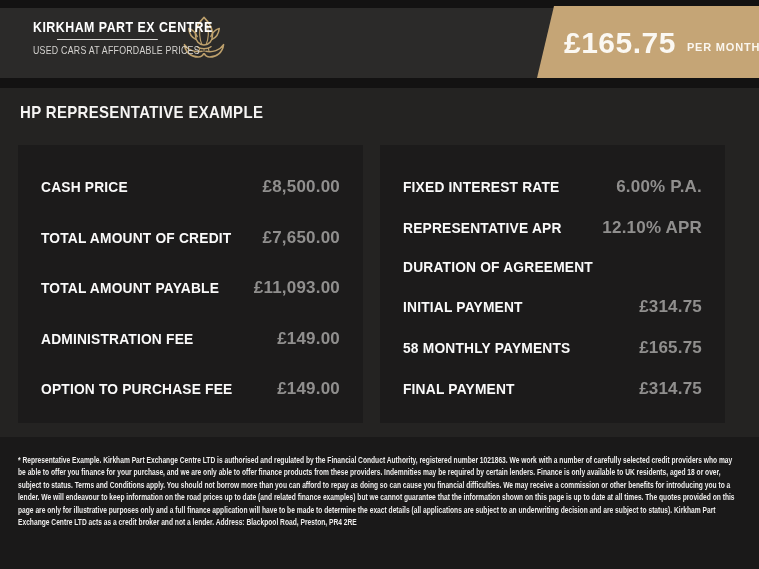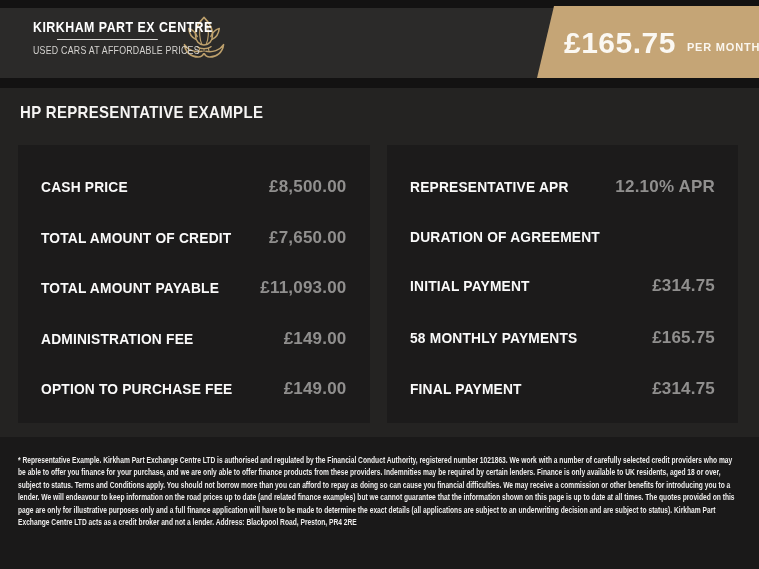--- a/index.html
+++ b/index.html
@@ -61,21 +61,21 @@
   .price-period {
     color:#faf6ef; font-size:11px; font-weight:700;
     letter-spacing:0.8px; margin-left:11px; position:relative; top:-2px;
     white-space:nowrap;
   }
 
   
   .gap-strip { height:10px; flex:none; background:#131212; }
   .main {
     background:#242322; flex:none;
-    padding:14px 3px 14px 0;
+    padding:14px 16px 14px 0;
   }
   .page-title {
     color:#f6f5f4; font-size:17px; font-weight:700;
     letter-spacing:0.4px; line-height:22px;
     margin:0 0 21px 20px;
     transform:scaleX(0.88); transform-origin:0 50%;
     white-space:nowrap;
   }
   .panels { display:flex; margin:0 18px; gap:17px; }
   .panel {
@@ -172,20 +172,24 @@
           <span class="frow-value">£149.00</span>
         </div>
         <div class="frow">
           <span class="frow-label">OPTION TO PURCHASE FEE</span>
           <span class="frow-value">£149.00</span>
         </div>
       </div>
 
       <div class="panel">
         <div class="frow">
+          <span class="frow-label">FIXED INTEREST RATE</span>
+          <span class="frow-value">6.00% P.A.</span>
+        </div>
+        <div class="frow">
           <span class="frow-label">REPRESENTATIVE APR</span>
           <span class="frow-value">12.10% APR</span>
         </div>
         <div class="frow">
           <span class="frow-label">DURATION OF AGREEMENT</span>
         </div>
         <div class="frow">
           <span class="frow-label">INITIAL PAYMENT</span>
           <span class="frow-value">£314.75</span>
         </div>

